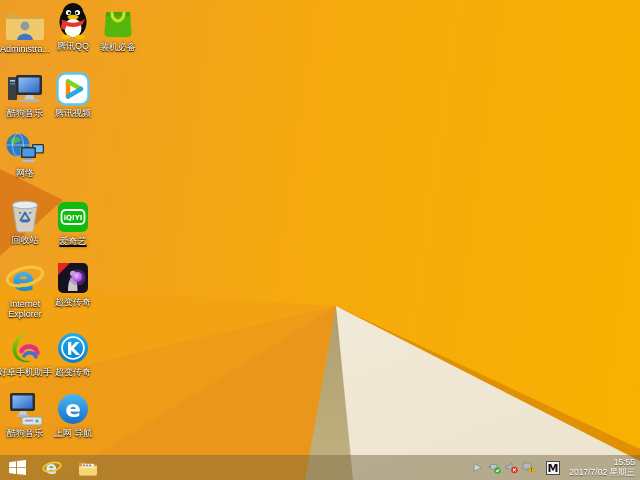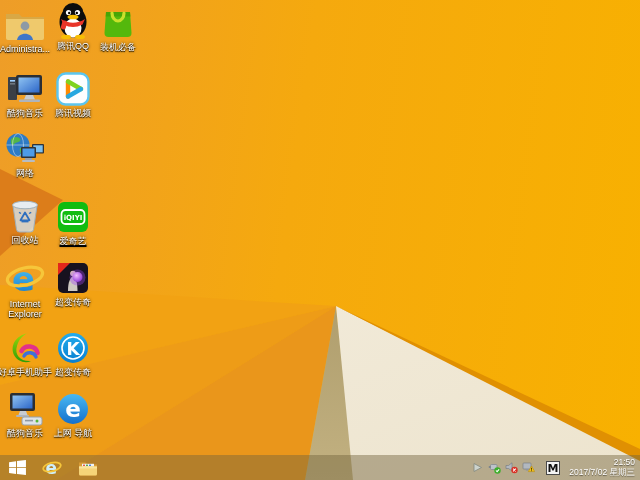--- a/index.html
+++ b/index.html
@@ -339,19 +339,19 @@
           <rect x="9.1" y="9.3" width="0.9" height="0.9" fill="#4A3A00"></rect>
         </svg>
       </div>
       <div class="ticon" style="margin-left:8px;">
         <svg width="14" height="14" viewBox="0 0 14 14">
           <rect x="0.5" y="0.5" width="13" height="13" fill="#F4F4F4" stroke="#4A4A4A"></rect>
           <text x="7" y="11" text-anchor="middle" font-size="11" font-weight="bold" fill="#111" font-family="DejaVu Sans, sans-serif">M</text>
         </svg>
       </div>
       <div class="clock">
-        <div>21:50</div>
+        <div>15:55</div>
         <div>2017/7/02 星期三</div>
       </div>
     </div>
   </div>
 
 </div>
 
 </body></html>

